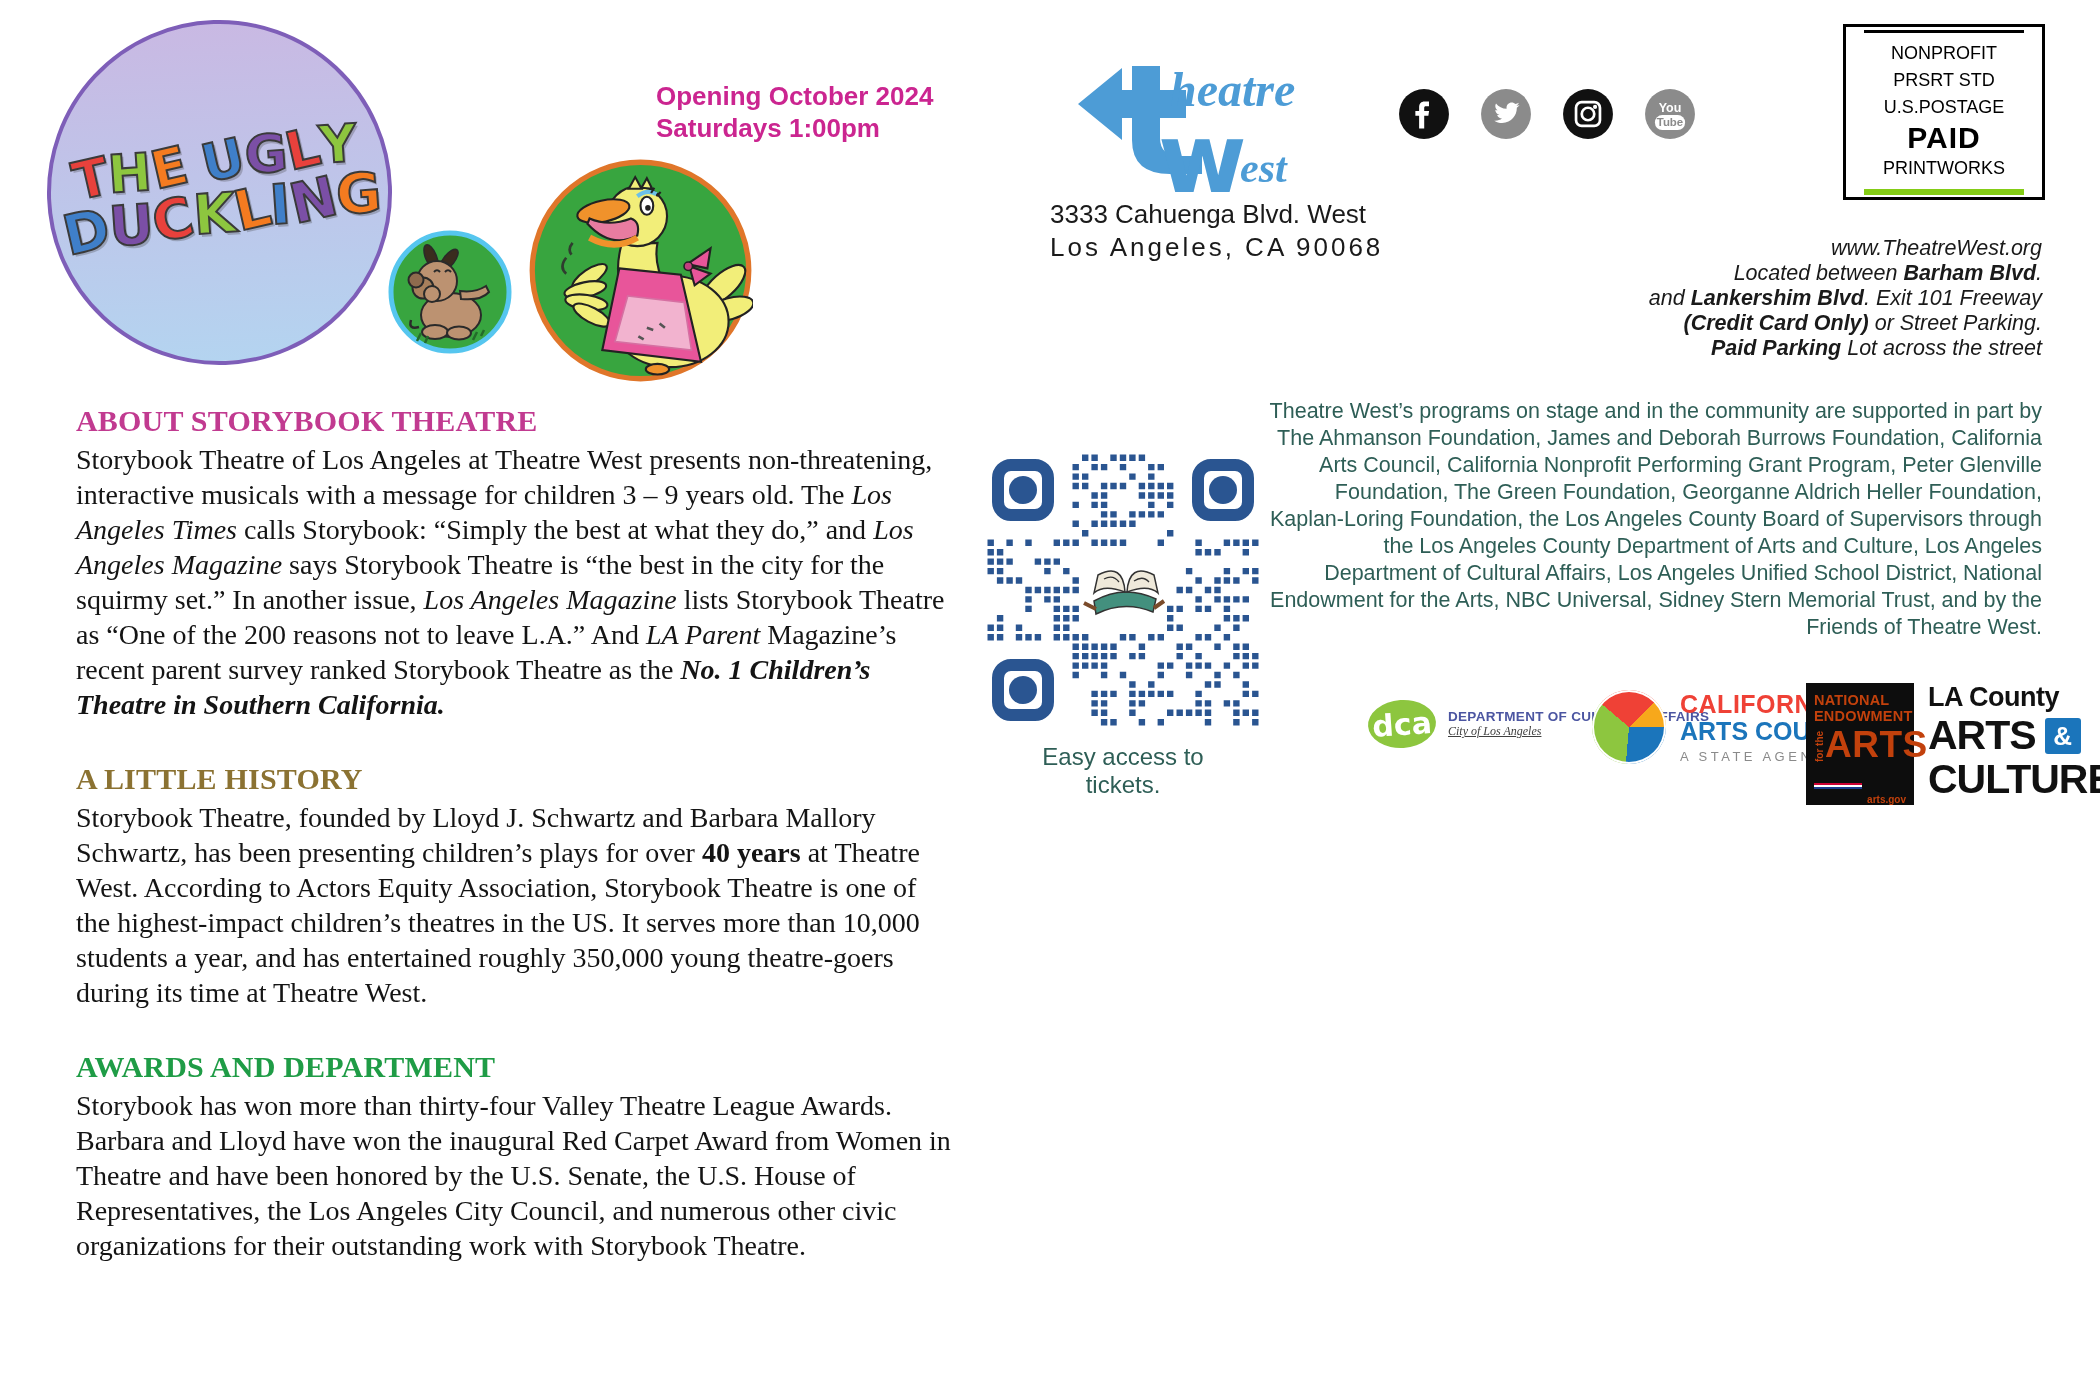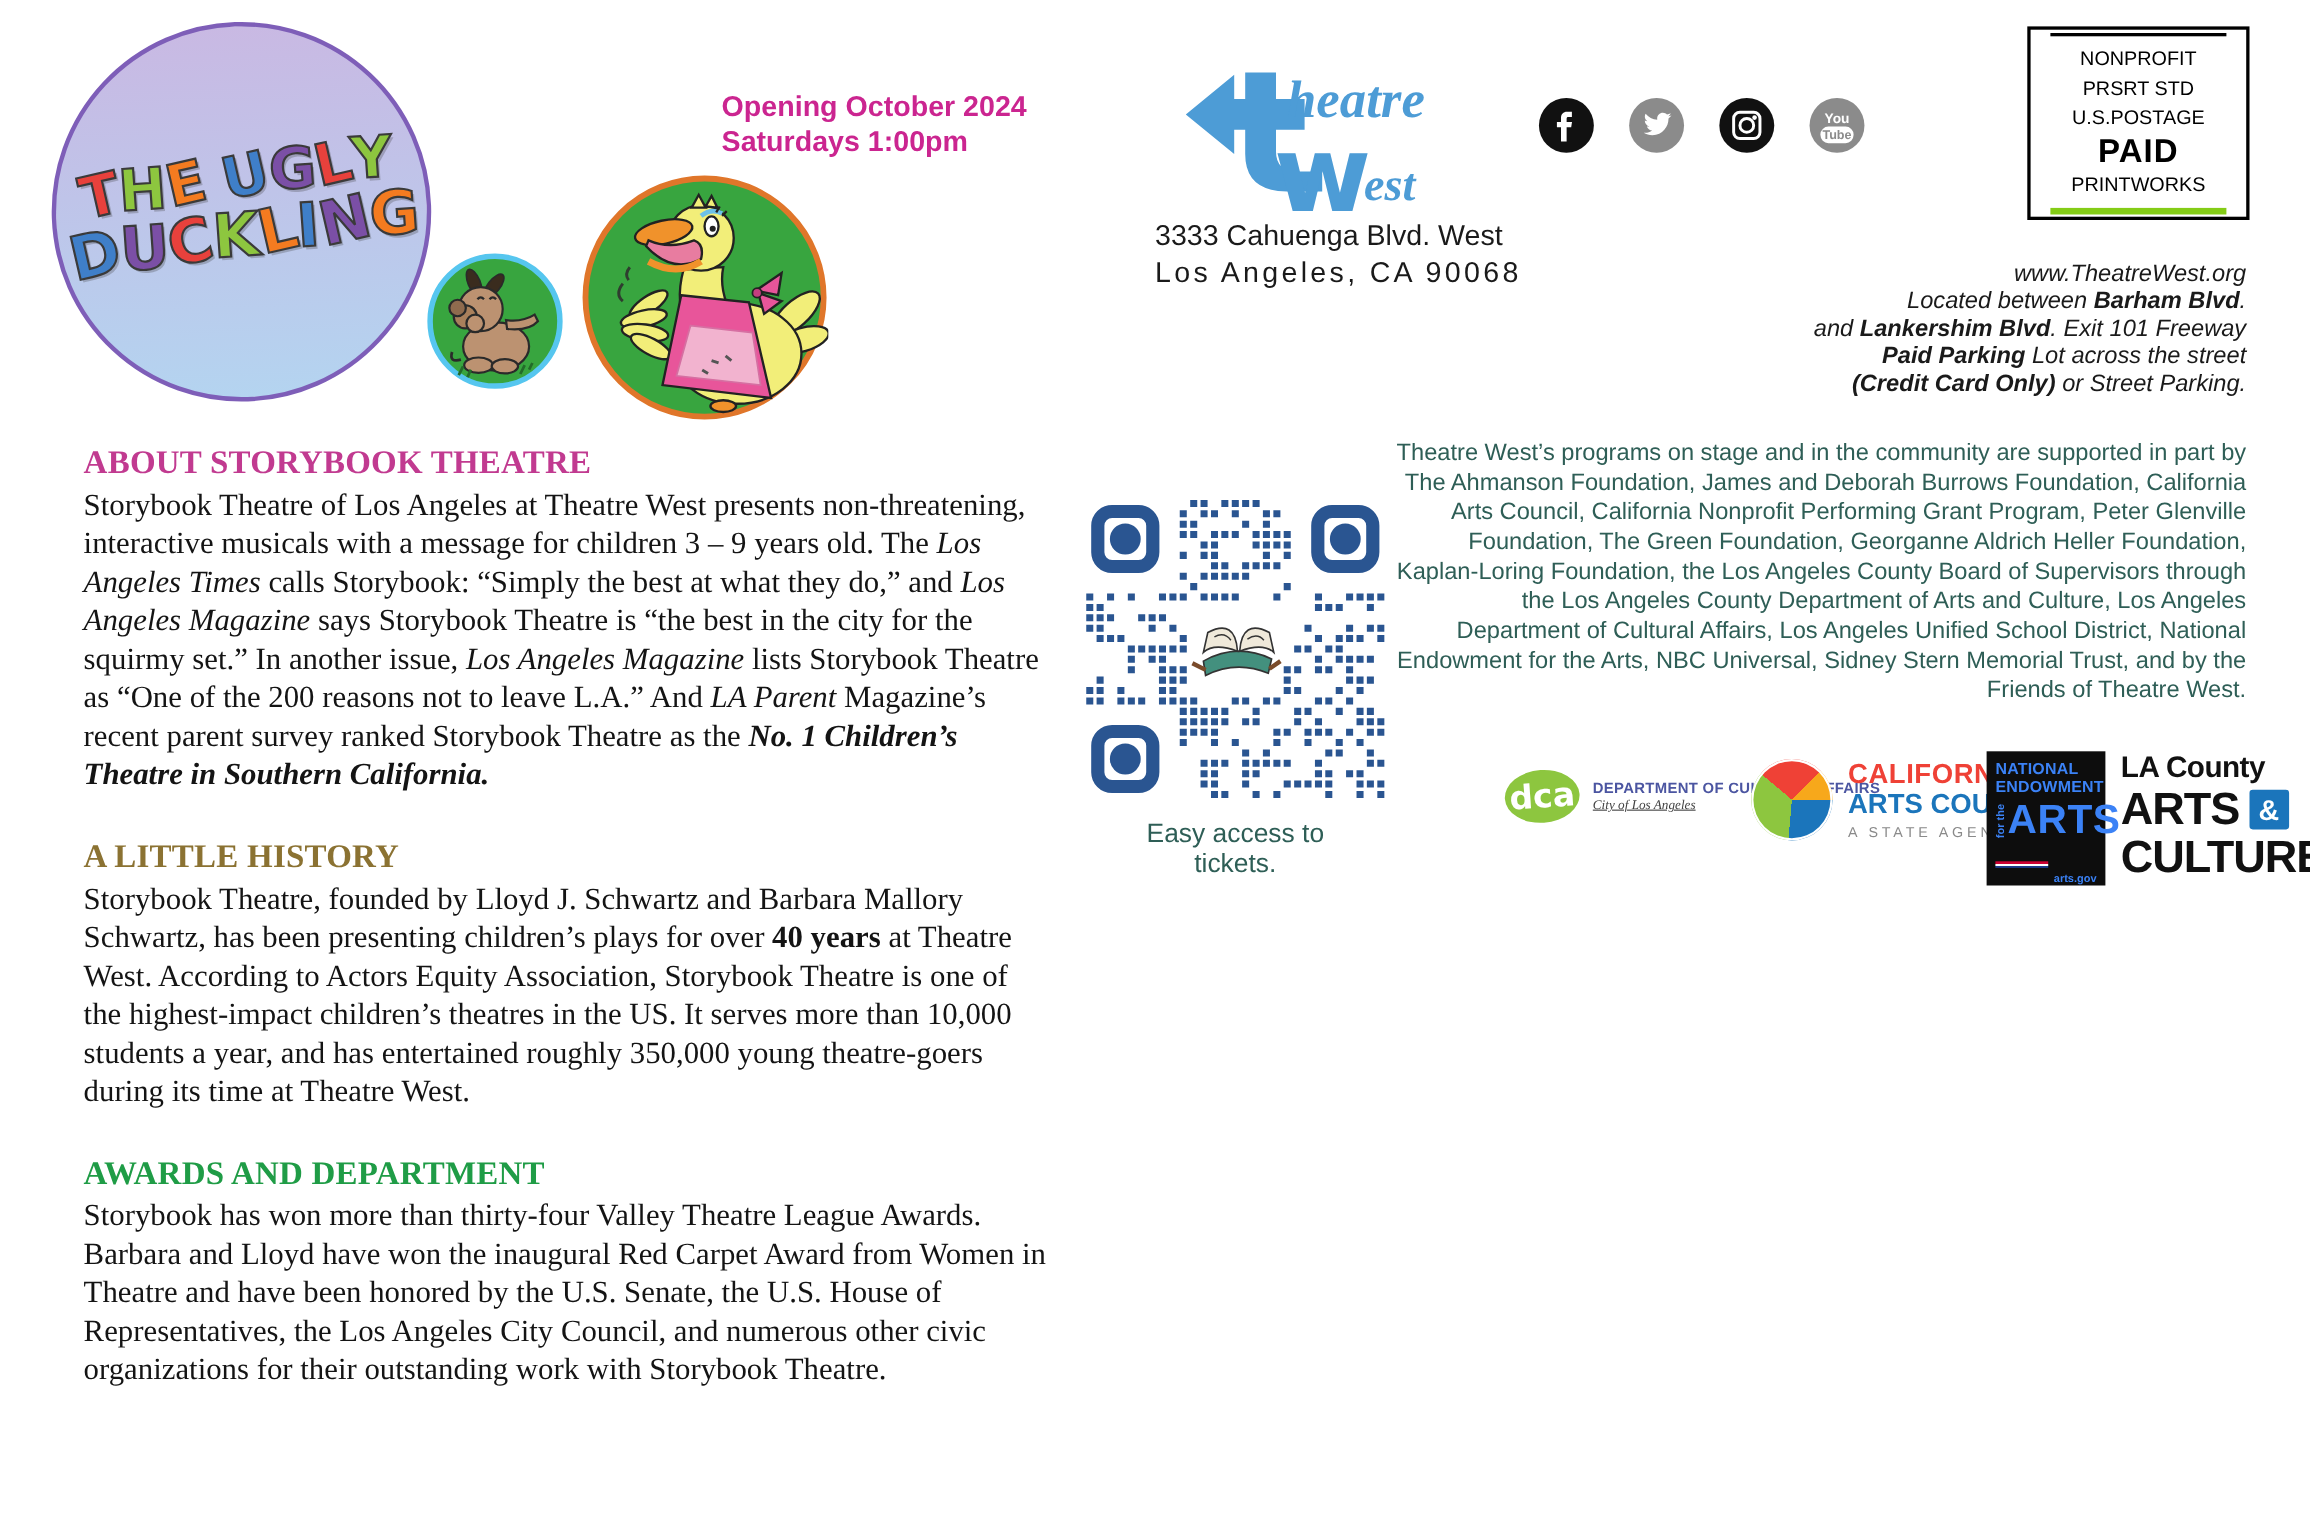--- a/index.html
+++ b/index.html
@@ -57,21 +57,21 @@
   .dca-l2{font-size:12px;font-style:italic;color:#404040;font-family:"Liberation Serif",serif;text-decoration:underline;}
 
   .cac{position:absolute;left:1592px;top:690px;display:flex;gap:14px;align-items:center;}
   .cac-circle{width:74px;height:74px;border-radius:50%;
     background:conic-gradient(from -50deg,var(--cac_red) 0 95deg,#f7a81b 95deg 140deg,var(--cac_blue) 140deg 235deg,var(--dca_green) 235deg 360deg);
     box-shadow:inset 0 0 0 2px #fff;}
   .cac-l1{font-size:25px;font-weight:900;color:var(--cac_red);letter-spacing:.5px;line-height:27px;}
   .cac-l2{font-size:25px;font-weight:900;color:var(--cac_blue);line-height:27px;}
   .cac-l3{font-size:13px;color:#8a8a8a;letter-spacing:3.5px;margin-top:4px;}
 
-  .nea{position:absolute;left:1806px;top:683px;width:108px;height:122px;background:#0d0d0d;color:#3b82f6;
+  .nea{position:absolute;left:1806px;top:683px;width:108px;height:122px;background:#0d0d0d;color:#c2410c;
     padding:9px 8px 17px;box-sizing:border-box;}
   .nea-l1{font-size:14.5px;font-weight:bold;line-height:16px;letter-spacing:.2px;}
   .nea-mid{display:flex;align-items:flex-end;margin-top:2px;}
   .nea-rot{writing-mode:vertical-rl;transform:rotate(180deg);font-size:10px;font-weight:bold;height:36px;line-height:11px;}
   .nea-arts{font-size:37px;font-weight:900;line-height:34px;letter-spacing:.5px;}
   .nea-foot{display:flex;align-items:center;gap:5px;margin-top:4px;}
   .nea-stripe{flex:1;height:6px;background:linear-gradient(180deg,#c03 0 34%,#fff 34% 66%,#1a3a8c 66% 100%);}
   .nea-url{font-size:10px;font-weight:bold;margin-top:28px;}
 
   .lac{position:absolute;left:1928px;top:684px;line-height:1;}
@@ -198,22 +198,22 @@
       <div class="p-line">U.S.POSTAGE</div>
       <div class="p-paid">PAID</div>
       <div class="p-line">PRINTWORKS</div>
     </div>
   </div>
 
   <div class="loc-info rich">
     <div><span>www.TheatreWest.org</span></div>
     <div><span>Located between </span><span class="b">Barham Blvd</span><span>.</span></div>
     <div><span>and </span><span class="b">Lankershim Blvd</span><span>. Exit 101 Freeway</span></div>
+    <div><span class="b">(Credit Card Only)</span><span> or Street Parking.</span></div>
     <div><span class="b">Paid Parking</span><span> Lot across the street</span></div>
-    <div><span class="b">(Credit Card Only)</span><span> or Street Parking.</span></div>
   </div>
 
   <div class="supporters">Theatre West’s programs on stage and in the community are supported in part by The Ahmanson Foundation, James and Deborah Burrows Foundation, California Arts Council, California Nonprofit Performing Grant Program, Peter Glenville Foundation, The Green Foundation, Georganne Aldrich Heller Foundation, Kaplan-Loring Foundation, the Los Angeles County Board of Supervisors through the Los Angeles County Department of Arts and Culture, Los Angeles Department of Cultural Affairs, Los Angeles Unified School District, National Endowment for the Arts, NBC Universal, Sidney Stern Memorial Trust, and by the Friends of Theatre West.</div>
 
   <div class="qr-wrap">
     <svg width="274" height="274" viewBox="0 0 274 274">
       <g id="qr-modules">
           <path d="M96.0 1.5h6.4v6.4h-6.4zM105.4 1.5h6.4v6.4h-6.4zM124.3 1.5h6.4v6.4h-6.4zM133.8 1.5h6.4v6.4h-6.4zM143.2 1.5h6.4v6.4h-6.4zM152.7 1.5h6.4v6.4h-6.4zM86.5 10.9h6.4v6.4h-6.4zM105.4 10.9h6.4v6.4h-6.4zM114.9 10.9h6.4v6.4h-6.4zM133.8 10.9h6.4v6.4h-6.4zM162.1 10.9h6.4v6.4h-6.4zM171.6 10.9h6.4v6.4h-6.4zM86.5 20.4h6.4v6.4h-6.4zM96.0 20.4h6.4v6.4h-6.4zM143.2 20.4h6.4v6.4h-6.4zM162.1 20.4h6.4v6.4h-6.4zM86.5 29.8h6.4v6.4h-6.4zM96.0 29.8h6.4v6.4h-6.4zM114.9 29.8h6.4v6.4h-6.4zM124.3 29.8h6.4v6.4h-6.4zM133.8 29.8h6.4v6.4h-6.4zM152.7 29.8h6.4v6.4h-6.4zM162.1 29.8h6.4v6.4h-6.4zM171.6 29.8h6.4v6.4h-6.4zM181.0 29.8h6.4v6.4h-6.4zM105.4 39.3h6.4v6.4h-6.4zM114.9 39.3h6.4v6.4h-6.4zM152.7 39.3h6.4v6.4h-6.4zM162.1 39.3h6.4v6.4h-6.4zM171.6 39.3h6.4v6.4h-6.4zM181.0 39.3h6.4v6.4h-6.4zM86.5 48.7h6.4v6.4h-6.4zM105.4 48.7h6.4v6.4h-6.4zM114.9 48.7h6.4v6.4h-6.4zM162.1 48.7h6.4v6.4h-6.4zM181.0 48.7h6.4v6.4h-6.4zM114.9 58.2h6.4v6.4h-6.4zM124.3 58.2h6.4v6.4h-6.4zM143.2 58.2h6.4v6.4h-6.4zM152.7 58.2h6.4v6.4h-6.4zM162.1 58.2h6.4v6.4h-6.4zM171.6 58.2h6.4v6.4h-6.4zM86.5 67.6h6.4v6.4h-6.4zM105.4 67.6h6.4v6.4h-6.4zM114.9 67.6h6.4v6.4h-6.4zM124.3 67.6h6.4v6.4h-6.4zM133.8 67.6h6.4v6.4h-6.4zM143.2 67.6h6.4v6.4h-6.4zM96.0 77.1h6.4v6.4h-6.4zM181.0 77.1h6.4v6.4h-6.4zM1.5 86.5h6.4v6.4h-6.4zM20.4 86.5h6.4v6.4h-6.4zM39.3 86.5h6.4v6.4h-6.4zM67.6 86.5h6.4v6.4h-6.4zM77.1 86.5h6.4v6.4h-6.4zM86.5 86.5h6.4v6.4h-6.4zM105.4 86.5h6.4v6.4h-6.4zM114.9 86.5h6.4v6.4h-6.4zM124.3 86.5h6.4v6.4h-6.4zM133.8 86.5h6.4v6.4h-6.4zM171.6 86.5h6.4v6.4h-6.4zM209.4 86.5h6.4v6.4h-6.4zM237.7 86.5h6.4v6.4h-6.4zM247.2 86.5h6.4v6.4h-6.4zM256.6 86.5h6.4v6.4h-6.4zM266.1 86.5h6.4v6.4h-6.4zM1.5 96.0h6.4v6.4h-6.4zM10.9 96.0h6.4v6.4h-6.4zM209.4 96.0h6.4v6.4h-6.4zM218.8 96.0h6.4v6.4h-6.4zM228.3 96.0h6.4v6.4h-6.4zM256.6 96.0h6.4v6.4h-6.4zM1.5 105.4h6.4v6.4h-6.4zM10.9 105.4h6.4v6.4h-6.4zM20.4 105.4h6.4v6.4h-6.4zM48.7 105.4h6.4v6.4h-6.4zM58.2 105.4h6.4v6.4h-6.4zM67.6 105.4h6.4v6.4h-6.4zM1.5 114.9h6.4v6.4h-6.4zM10.9 114.9h6.4v6.4h-6.4zM58.2 114.9h6.4v6.4h-6.4zM77.1 114.9h6.4v6.4h-6.4zM199.9 114.9h6.4v6.4h-6.4zM237.7 114.9h6.4v6.4h-6.4zM256.6 114.9h6.4v6.4h-6.4zM266.1 114.9h6.4v6.4h-6.4zM10.9 124.3h6.4v6.4h-6.4zM20.4 124.3h6.4v6.4h-6.4zM29.8 124.3h6.4v6.4h-6.4zM86.5 124.3h6.4v6.4h-6.4zM209.4 124.3h6.4v6.4h-6.4zM228.3 124.3h6.4v6.4h-6.4zM237.7 124.3h6.4v6.4h-6.4zM247.2 124.3h6.4v6.4h-6.4zM266.1 124.3h6.4v6.4h-6.4zM39.3 133.8h6.4v6.4h-6.4zM48.7 133.8h6.4v6.4h-6.4zM58.2 133.8h6.4v6.4h-6.4zM67.6 133.8h6.4v6.4h-6.4zM77.1 133.8h6.4v6.4h-6.4zM86.5 133.8h6.4v6.4h-6.4zM190.5 133.8h6.4v6.4h-6.4zM199.9 133.8h6.4v6.4h-6.4zM218.8 133.8h6.4v6.4h-6.4zM228.3 133.8h6.4v6.4h-6.4zM39.3 143.2h6.4v6.4h-6.4zM58.2 143.2h6.4v6.4h-6.4zM67.6 143.2h6.4v6.4h-6.4zM209.4 143.2h6.4v6.4h-6.4zM228.3 143.2h6.4v6.4h-6.4zM237.7 143.2h6.4v6.4h-6.4zM247.2 143.2h6.4v6.4h-6.4zM256.6 143.2h6.4v6.4h-6.4zM39.3 152.7h6.4v6.4h-6.4zM67.6 152.7h6.4v6.4h-6.4zM77.1 152.7h6.4v6.4h-6.4zM86.5 152.7h6.4v6.4h-6.4zM181.0 152.7h6.4v6.4h-6.4zM190.5 152.7h6.4v6.4h-6.4zM209.4 152.7h6.4v6.4h-6.4zM218.8 152.7h6.4v6.4h-6.4zM237.7 152.7h6.4v6.4h-6.4zM10.9 162.1h6.4v6.4h-6.4zM67.6 162.1h6.4v6.4h-6.4zM77.1 162.1h6.4v6.4h-6.4zM86.5 162.1h6.4v6.4h-6.4zM181.0 162.1h6.4v6.4h-6.4zM237.7 162.1h6.4v6.4h-6.4zM247.2 162.1h6.4v6.4h-6.4zM256.6 162.1h6.4v6.4h-6.4zM1.5 171.6h6.4v6.4h-6.4zM10.9 171.6h6.4v6.4h-6.4zM29.8 171.6h6.4v6.4h-6.4zM67.6 171.6h6.4v6.4h-6.4zM77.1 171.6h6.4v6.4h-6.4zM181.0 171.6h6.4v6.4h-6.4zM190.5 171.6h6.4v6.4h-6.4zM228.3 171.6h6.4v6.4h-6.4zM247.2 171.6h6.4v6.4h-6.4zM1.5 181.0h6.4v6.4h-6.4zM10.9 181.0h6.4v6.4h-6.4zM29.8 181.0h6.4v6.4h-6.4zM39.3 181.0h6.4v6.4h-6.4zM48.7 181.0h6.4v6.4h-6.4zM67.6 181.0h6.4v6.4h-6.4zM77.1 181.0h6.4v6.4h-6.4zM86.5 181.0h6.4v6.4h-6.4zM96.0 181.0h6.4v6.4h-6.4zM133.8 181.0h6.4v6.4h-6.4zM143.2 181.0h6.4v6.4h-6.4zM162.1 181.0h6.4v6.4h-6.4zM171.6 181.0h6.4v6.4h-6.4zM209.4 181.0h6.4v6.4h-6.4zM218.8 181.0h6.4v6.4h-6.4zM237.7 181.0h6.4v6.4h-6.4zM86.5 190.5h6.4v6.4h-6.4zM96.0 190.5h6.4v6.4h-6.4zM105.4 190.5h6.4v6.4h-6.4zM114.9 190.5h6.4v6.4h-6.4zM124.3 190.5h6.4v6.4h-6.4zM152.7 190.5h6.4v6.4h-6.4zM190.5 190.5h6.4v6.4h-6.4zM199.9 190.5h6.4v6.4h-6.4zM228.3 190.5h6.4v6.4h-6.4zM247.2 190.5h6.4v6.4h-6.4zM256.6 190.5h6.4v6.4h-6.4zM86.5 199.9h6.4v6.4h-6.4zM96.0 199.9h6.4v6.4h-6.4zM105.4 199.9h6.4v6.4h-6.4zM114.9 199.9h6.4v6.4h-6.4zM124.3 199.9h6.4v6.4h-6.4zM143.2 199.9h6.4v6.4h-6.4zM152.7 199.9h6.4v6.4h-6.4zM190.5 199.9h6.4v6.4h-6.4zM209.4 199.9h6.4v6.4h-6.4zM247.2 199.9h6.4v6.4h-6.4zM256.6 199.9h6.4v6.4h-6.4zM266.1 199.9h6.4v6.4h-6.4zM86.5 209.4h6.4v6.4h-6.4zM96.0 209.4h6.4v6.4h-6.4zM105.4 209.4h6.4v6.4h-6.4zM114.9 209.4h6.4v6.4h-6.4zM171.6 209.4h6.4v6.4h-6.4zM181.0 209.4h6.4v6.4h-6.4zM199.9 209.4h6.4v6.4h-6.4zM209.4 209.4h6.4v6.4h-6.4zM218.8 209.4h6.4v6.4h-6.4zM237.7 209.4h6.4v6.4h-6.4zM256.6 209.4h6.4v6.4h-6.4zM266.1 209.4h6.4v6.4h-6.4zM86.5 218.8h6.4v6.4h-6.4zM114.9 218.8h6.4v6.4h-6.4zM133.8 218.8h6.4v6.4h-6.4zM171.6 218.8h6.4v6.4h-6.4zM199.9 218.8h6.4v6.4h-6.4zM228.3 218.8h6.4v6.4h-6.4zM247.2 218.8h6.4v6.4h-6.4zM143.2 228.3h6.4v6.4h-6.4zM162.1 228.3h6.4v6.4h-6.4zM218.8 228.3h6.4v6.4h-6.4zM228.3 228.3h6.4v6.4h-6.4zM256.6 228.3h6.4v6.4h-6.4zM105.4 237.7h6.4v6.4h-6.4zM114.9 237.7h6.4v6.4h-6.4zM124.3 237.7h6.4v6.4h-6.4zM143.2 237.7h6.4v6.4h-6.4zM152.7 237.7h6.4v6.4h-6.4zM162.1 237.7h6.4v6.4h-6.4zM171.6 237.7h6.4v6.4h-6.4zM181.0 237.7h6.4v6.4h-6.4zM209.4 237.7h6.4v6.4h-6.4zM256.6 237.7h6.4v6.4h-6.4zM266.1 237.7h6.4v6.4h-6.4zM105.4 247.2h6.4v6.4h-6.4zM114.9 247.2h6.4v6.4h-6.4zM143.2 247.2h6.4v6.4h-6.4zM152.7 247.2h6.4v6.4h-6.4zM209.4 247.2h6.4v6.4h-6.4zM218.8 247.2h6.4v6.4h-6.4zM237.7 247.2h6.4v6.4h-6.4zM247.2 247.2h6.4v6.4h-6.4zM105.4 256.6h6.4v6.4h-6.4zM114.9 256.6h6.4v6.4h-6.4zM143.2 256.6h6.4v6.4h-6.4zM181.0 256.6h6.4v6.4h-6.4zM190.5 256.6h6.4v6.4h-6.4zM199.9 256.6h6.4v6.4h-6.4zM209.4 256.6h6.4v6.4h-6.4zM218.8 256.6h6.4v6.4h-6.4zM247.2 256.6h6.4v6.4h-6.4zM256.6 256.6h6.4v6.4h-6.4zM266.1 256.6h6.4v6.4h-6.4zM114.9 266.1h6.4v6.4h-6.4zM124.3 266.1h6.4v6.4h-6.4zM152.7 266.1h6.4v6.4h-6.4zM171.6 266.1h6.4v6.4h-6.4zM218.8 266.1h6.4v6.4h-6.4zM247.2 266.1h6.4v6.4h-6.4zM266.1 266.1h6.4v6.4h-6.4z" fill="#2a5591"></path>
         </g>
       <g fill="none" stroke-width="12" style="stroke:var(--qr_blue)">

